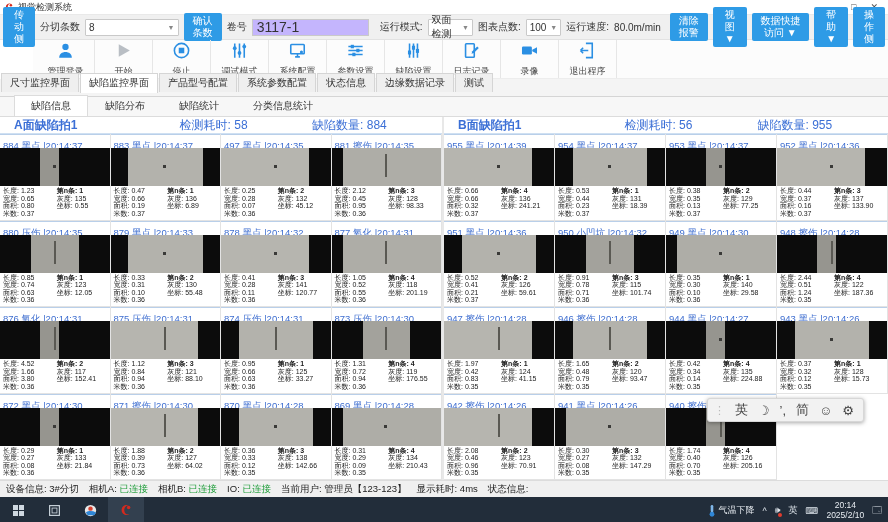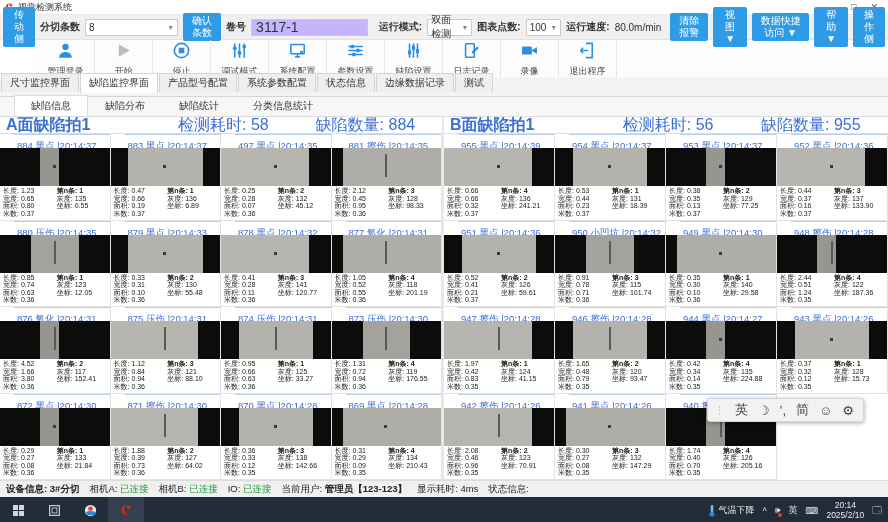--- a/index.html
+++ b/index.html
@@ -13,21 +13,21 @@
   .winbtns{display:flex;gap:14px;padding-right:6px;}
   .winbtns span{font-size:9px;color:#555;cursor:default;line-height:9px;}
 
   
   .toolbar1{height:25px;background:#f0f0f0;display:flex;align-items:center;gap:5px;padding:0 3px;font-size:10px;color:#333;border-bottom:1px solid #e2e2e2;}
   .bluebtn{background:#2e9be6;color:#fff;border:none;border-radius:2px;font-size:10px;padding:2px 7px;line-height:12px;}
   .combo{background:#fff;border:1px solid #c9c9c9;border-radius:1px;font-size:10px;padding:1px 3px;display:flex;align-items:center;justify-content:space-between;height:17px;}
   .combo .car{color:#888;font-size:7px;margin-left:4px;}
   .tinput{background:#c4b5fd;border:1px solid #c9c9c9;height:17px;font-size:14px;padding:1px 4px;display:flex;align-items:center;}
   .lbl{white-space:nowrap;}
-  .bold{font-weight:bold;}
+  .bold{font-weight:normal;}
 
   
   .toolbar2{height:39px;background:#fcfcfc;display:flex;align-items:stretch;padding:0 4px;border-bottom:1px solid #ededed;margin-left:33px;}
   .tool{display:flex;flex-direction:column;align-items:center;justify-content:center;min-width:58px;padding:2px 6px 1px;border-right:1px solid #e6e6e6;cursor:pointer;}
   .tool svg{width:19px;height:19px;}
   .tool .tlabel{font-size:9px;color:#444;margin-top:1px;white-space:nowrap;}
 
   
   .maintabs{height:18px;background:#f4f4f4;display:flex;align-items:flex-end;padding:1px 1px 4px;border-bottom:1px solid #d5d5d5;}
   .mtab{font-size:10px;color:#333;padding:2px 8px;border:1px solid #d5d5d5;border-bottom:none;background:#efefef;margin-right:1px;cursor:pointer;white-space:nowrap;}
@@ -35,27 +35,27 @@
 
   
   .subtabs{height:20px;background:#f7f7f7;display:flex;align-items:flex-end;padding:2px 14px 0;border-bottom:1px solid #dcdcdc;}
   .stab{font-size:10px;color:#333;padding:3px 16px;cursor:pointer;border:1px solid transparent;border-bottom:none;}
   .stab.active{background:#fff;border-color:#dcdcdc;}
 
   
   .content{display:flex;height:363px;background:#fff;}
   .panel{width:50%;border-right:2px solid #e8e8e8;display:flex;flex-direction:column;}
   .panel:last-child{border-right:none;}
-  .phead{height:17px;display:flex;align-items:center;padding:0 6px;border-bottom:1px solid #cfe0f2;color:#3b6fd6;font-size:16px;}
+  .phead{height:17px;display:flex;align-items:center;padding:0 14px;border-bottom:1px solid #cfe0f2;color:#3b6fd6;font-size:12px;}
   .phead .pt{width:40%;font-weight:bold;}
   .phead .pe{width:32%;}
   .phead .pc{width:28%;}
   .grid{display:grid;grid-template-columns:repeat(4,1fr);flex:1;}
   .cell{border-right:1px solid #e3e3e3;border-bottom:1px solid #e3e3e3;overflow:hidden;cursor:pointer;background:#fff;}
-  .clabel{height:14px;font-size:9.5px;color:#3e6ed0;padding:5px 3px 0;white-space:nowrap;overflow:hidden;border-top:1px solid #b9cfe9;margin-left:14px;}
+  .clabel{height:14px;font-size:9.5px;color:#3e6ed0;padding:5px 3px 0;white-space:nowrap;overflow:hidden;border-top:1px solid #b9cfe9;}
   .thumb{position:relative;height:38px;background:#0c0c0c;}
   .v1{background:linear-gradient(90deg,#0c0c0c 0 36%,#96958f 36% 54%,#0c0c0c 54% 100%);}
   .v2{background:linear-gradient(90deg,#0c0c0c 0 16%,#b3b2ac 16% 84%,#0c0c0c 84% 100%);}
   .v3{background:linear-gradient(90deg,#b6b5af 0 80%,#0c0c0c 80% 100%);}
   .v4{background:linear-gradient(90deg,#0c0c0c 0 10%,#aeada7 10% 100%);}
   .v5{background:linear-gradient(90deg,#0c0c0c 0 28%,#a3a29c 28% 72%,#0c0c0c 72% 100%);}
   .speck-dot{position:absolute;left:48%;top:46%;width:3px;height:3px;background:#3a3a38;}
   .speck-streak{position:absolute;left:49%;top:16%;width:2px;height:23px;background:#5a5953;}
   .meta{display:flex;padding:1px 3px;font-size:7px;line-height:7.6px;color:#222;}
   .meta .mcolL{width:52%;}

